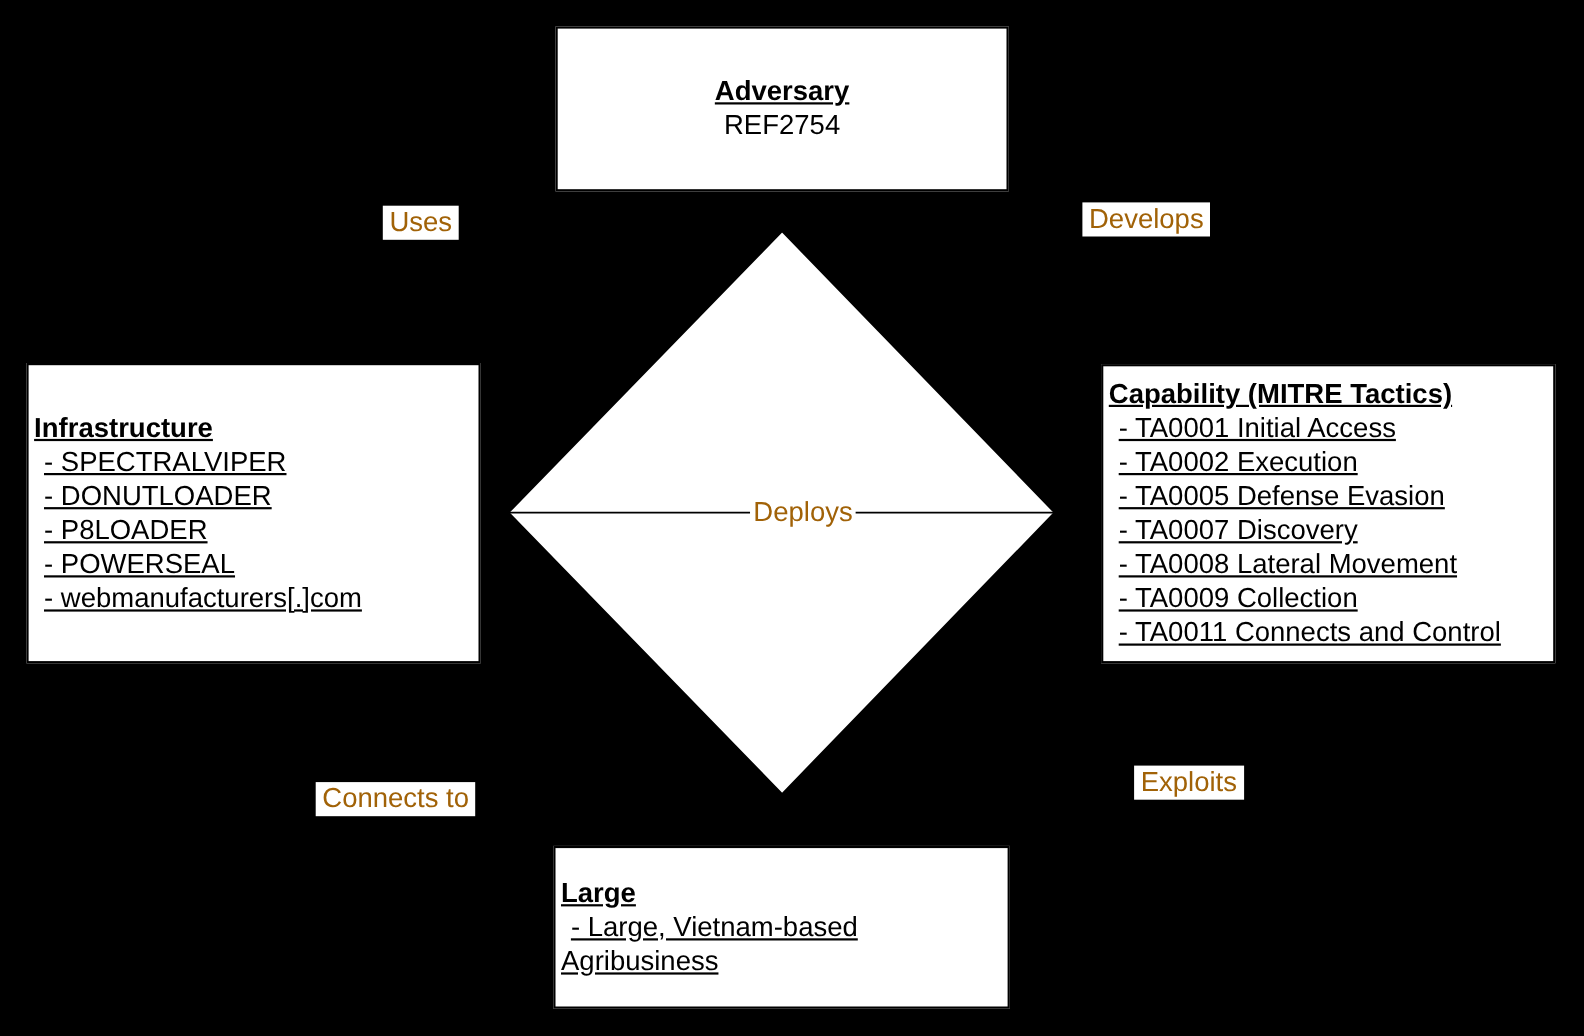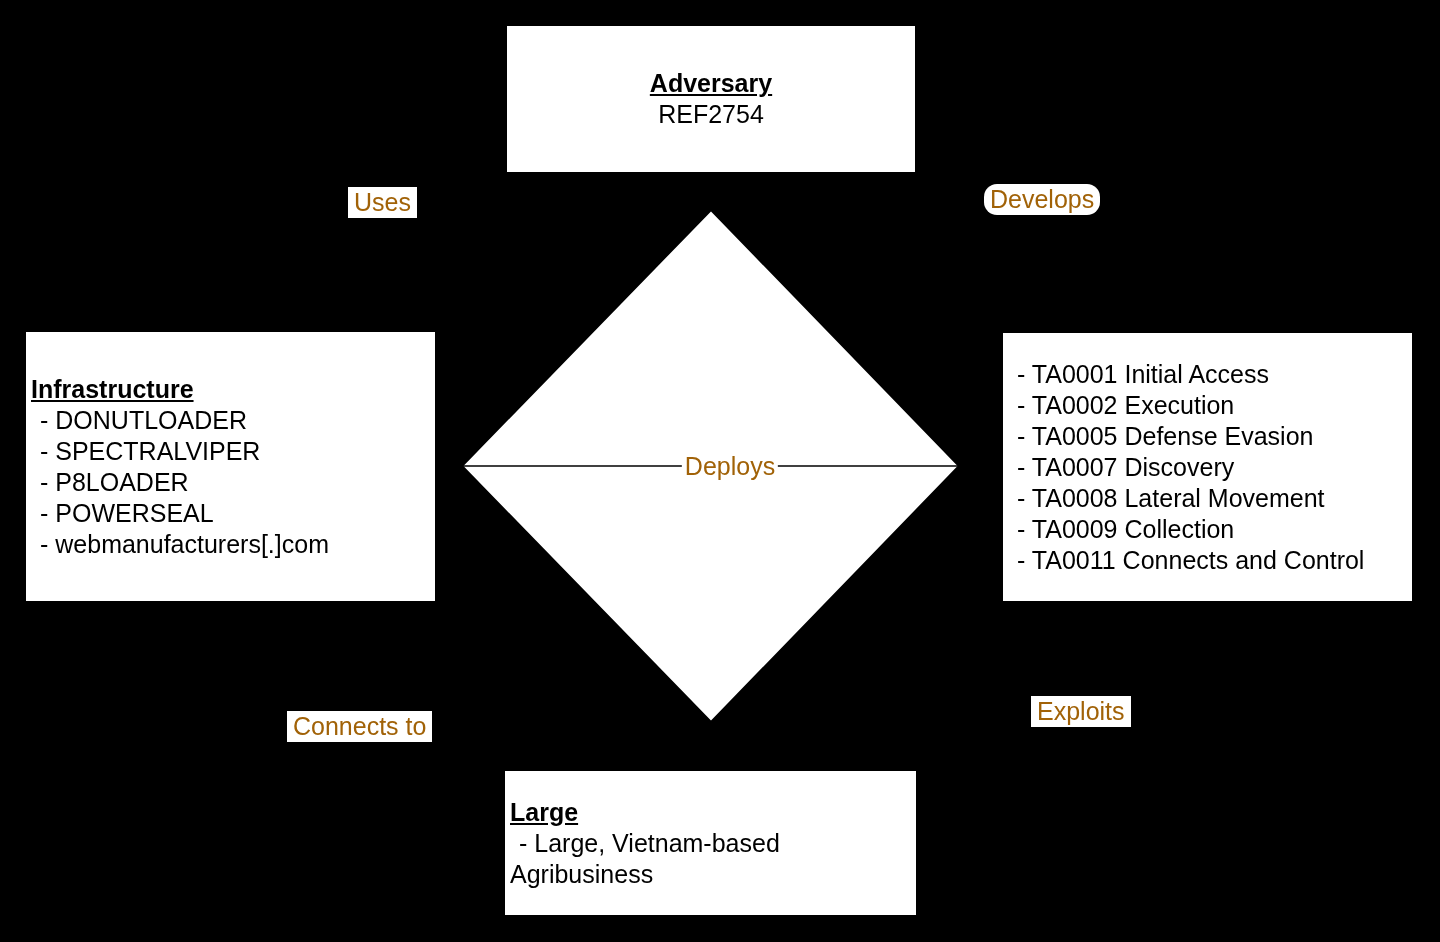--- a/index.html
+++ b/index.html
@@ -32,20 +32,21 @@
     display: flex;
     flex-direction: column;
     justify-content: center;
   }
   .node-title {
     font-weight: 700;
     text-decoration: underline;
   }
   .node-item {
     text-indent: 9px;
+    text-decoration: underline;
   }
   #node-adversary {
     left: 505px; top: 24px;
     width: 412px; height: 150px;
     text-align: center;
   }
   #node-infrastructure {
     left: 24px; top: 330px;
     width: 413px; height: 273px;
     padding: 0 6px 0 5px;
@@ -63,21 +64,21 @@
   .edge-label {
     position: absolute;
     background: #ffffff;
     color: #a16207;
     font-size: 25px;
     line-height: 29px;
     padding: 1px 6px;
     white-space: nowrap;
   }
   #label-uses        { left: 348px;  top: 187px; }
-  #label-develops    { left: 984px;  top: 184px; border-radius: 13px; }
+  #label-develops    { left: 984px;  top: 184px; }
   #label-connects-to { left: 287px;  top: 711px; }
   #label-exploits    { left: 1031px; top: 696px; }
   #label-deploys {
     left: 710px; top: 466px;
     transform: translate(-50%, -50%);
     padding: 0 3px;
     line-height: 30px;
     margin-left: 20px;
   }
 </style>
@@ -98,28 +99,29 @@
     <line x1="462" y1="466" x2="959" y2="466" stroke="#000000" stroke-width="1.5"></line>
   </svg>
 
   <div class="node" id="node-adversary">
     <div class="node-title">Adversary</div>
     <div class="node-subtitle">REF2754</div>
   </div>
 
   <div class="node" id="node-infrastructure">
     <div class="node-title">Infrastructure</div>
+    <div class="node-item">- SPECTRALVIPER</div>
     <div class="node-item">- DONUTLOADER</div>
-    <div class="node-item">- SPECTRALVIPER</div>
     <div class="node-item">- P8LOADER</div>
     <div class="node-item">- POWERSEAL</div>
     <div class="node-item">- webmanufacturers[.]com</div>
   </div>
 
   <div class="node" id="node-capability">
+    <div class="node-title">Capability (MITRE Tactics)</div>
     <div class="node-item">- TA0001 Initial Access</div>
     <div class="node-item">- TA0002 Execution</div>
     <div class="node-item">- TA0005 Defense Evasion</div>
     <div class="node-item">- TA0007 Discovery</div>
     <div class="node-item">- TA0008 Lateral Movement</div>
     <div class="node-item">- TA0009 Collection</div>
     <div class="node-item">- TA0011 Connects and Control</div>
   </div>
 
   <div class="node" id="node-victim">

